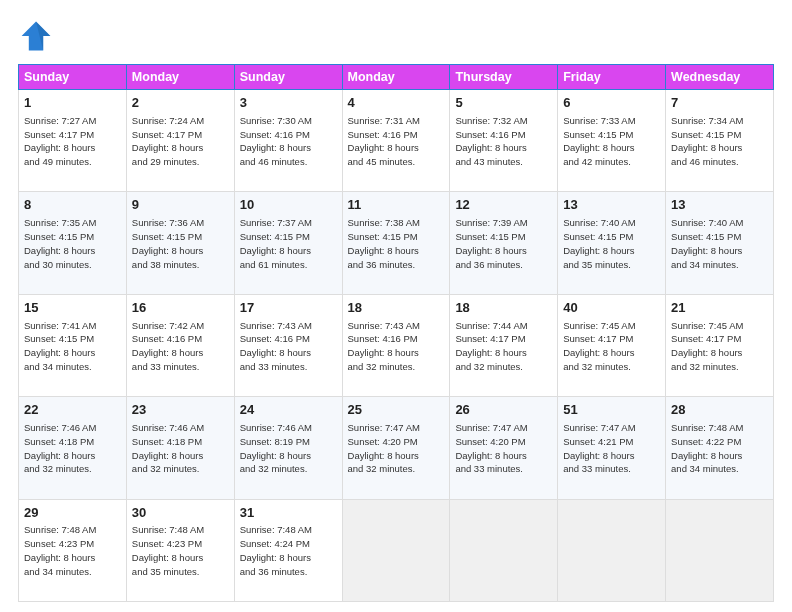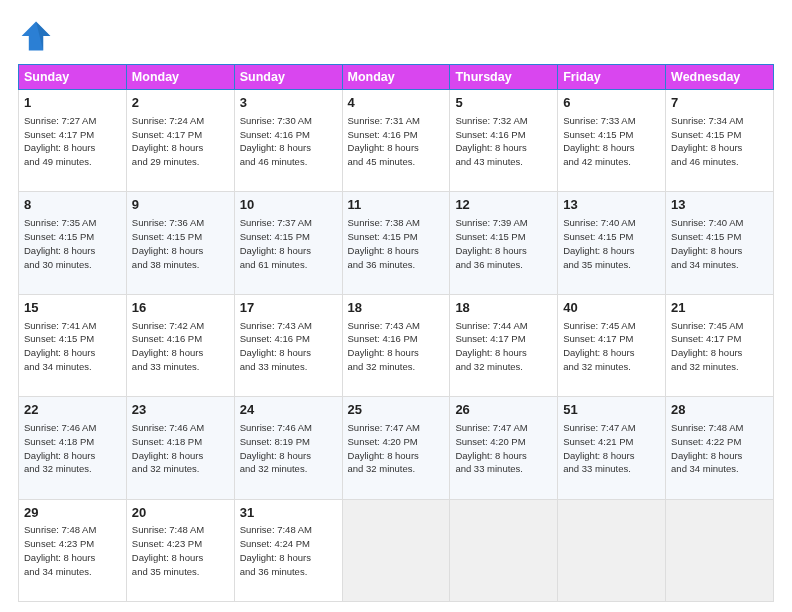--- a/index.html
+++ b/index.html
@@ -331,21 +331,21 @@
         </tr>
         <tr>
           <td>
             <span class="day-num">29</span>
             <div>Sunrise: 7:48 AM</div>
             <div>Sunset: 4:23 PM</div>
             <div>Daylight: 8 hours</div>
             <div>and 34 minutes.</div>
           </td>
           <td>
-            <span class="day-num">20</span>
+            <span class="day-num">30</span>
             <div>Sunrise: 7:48 AM</div>
             <div>Sunset: 4:23 PM</div>
             <div>Daylight: 8 hours</div>
             <div>and 35 minutes.</div>
           </td>
           <td>
             <span class="day-num">31</span>
             <div>Sunrise: 7:48 AM</div>
             <div>Sunset: 4:24 PM</div>
             <div>Daylight: 8 hours</div>

